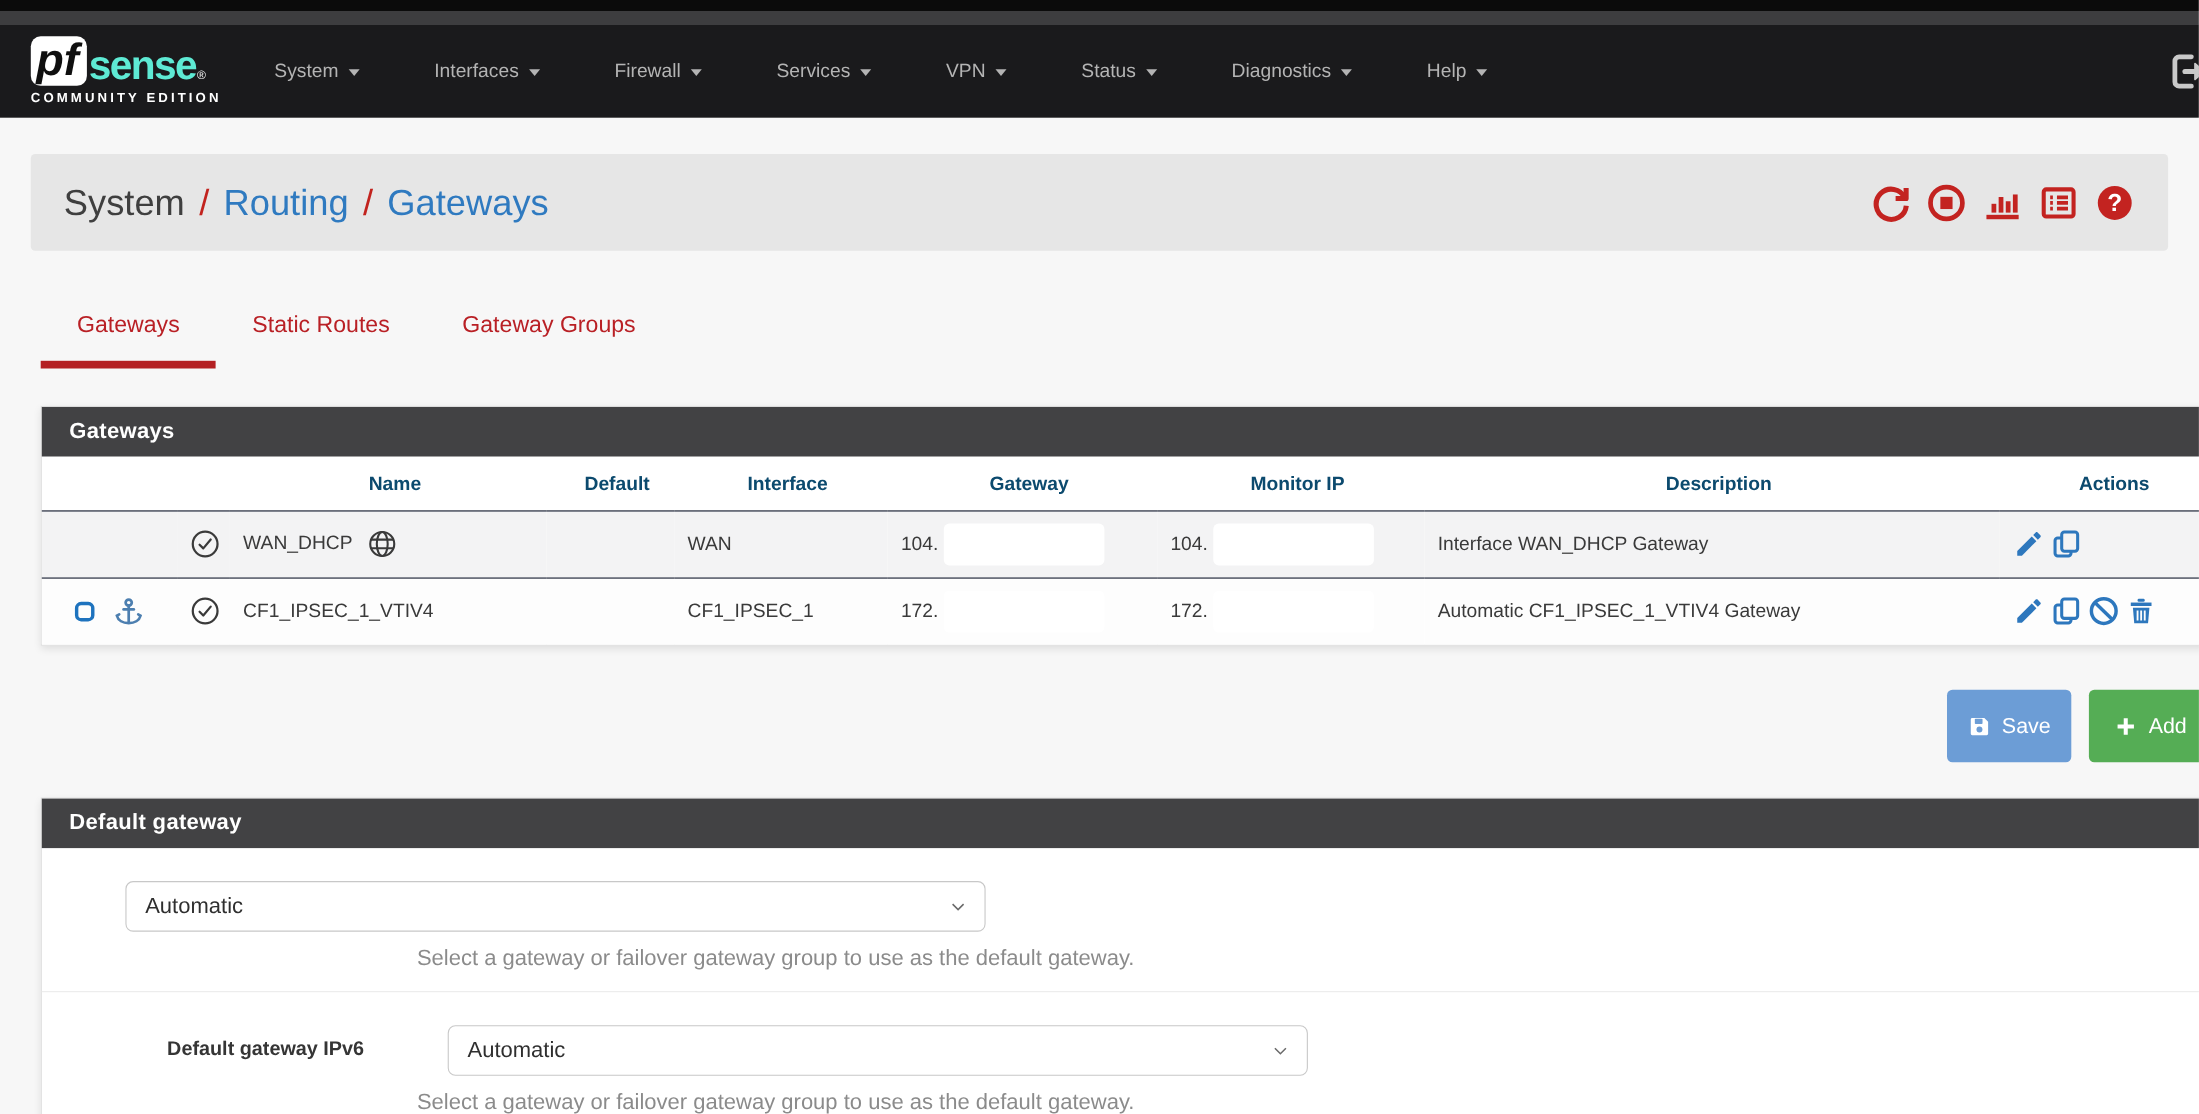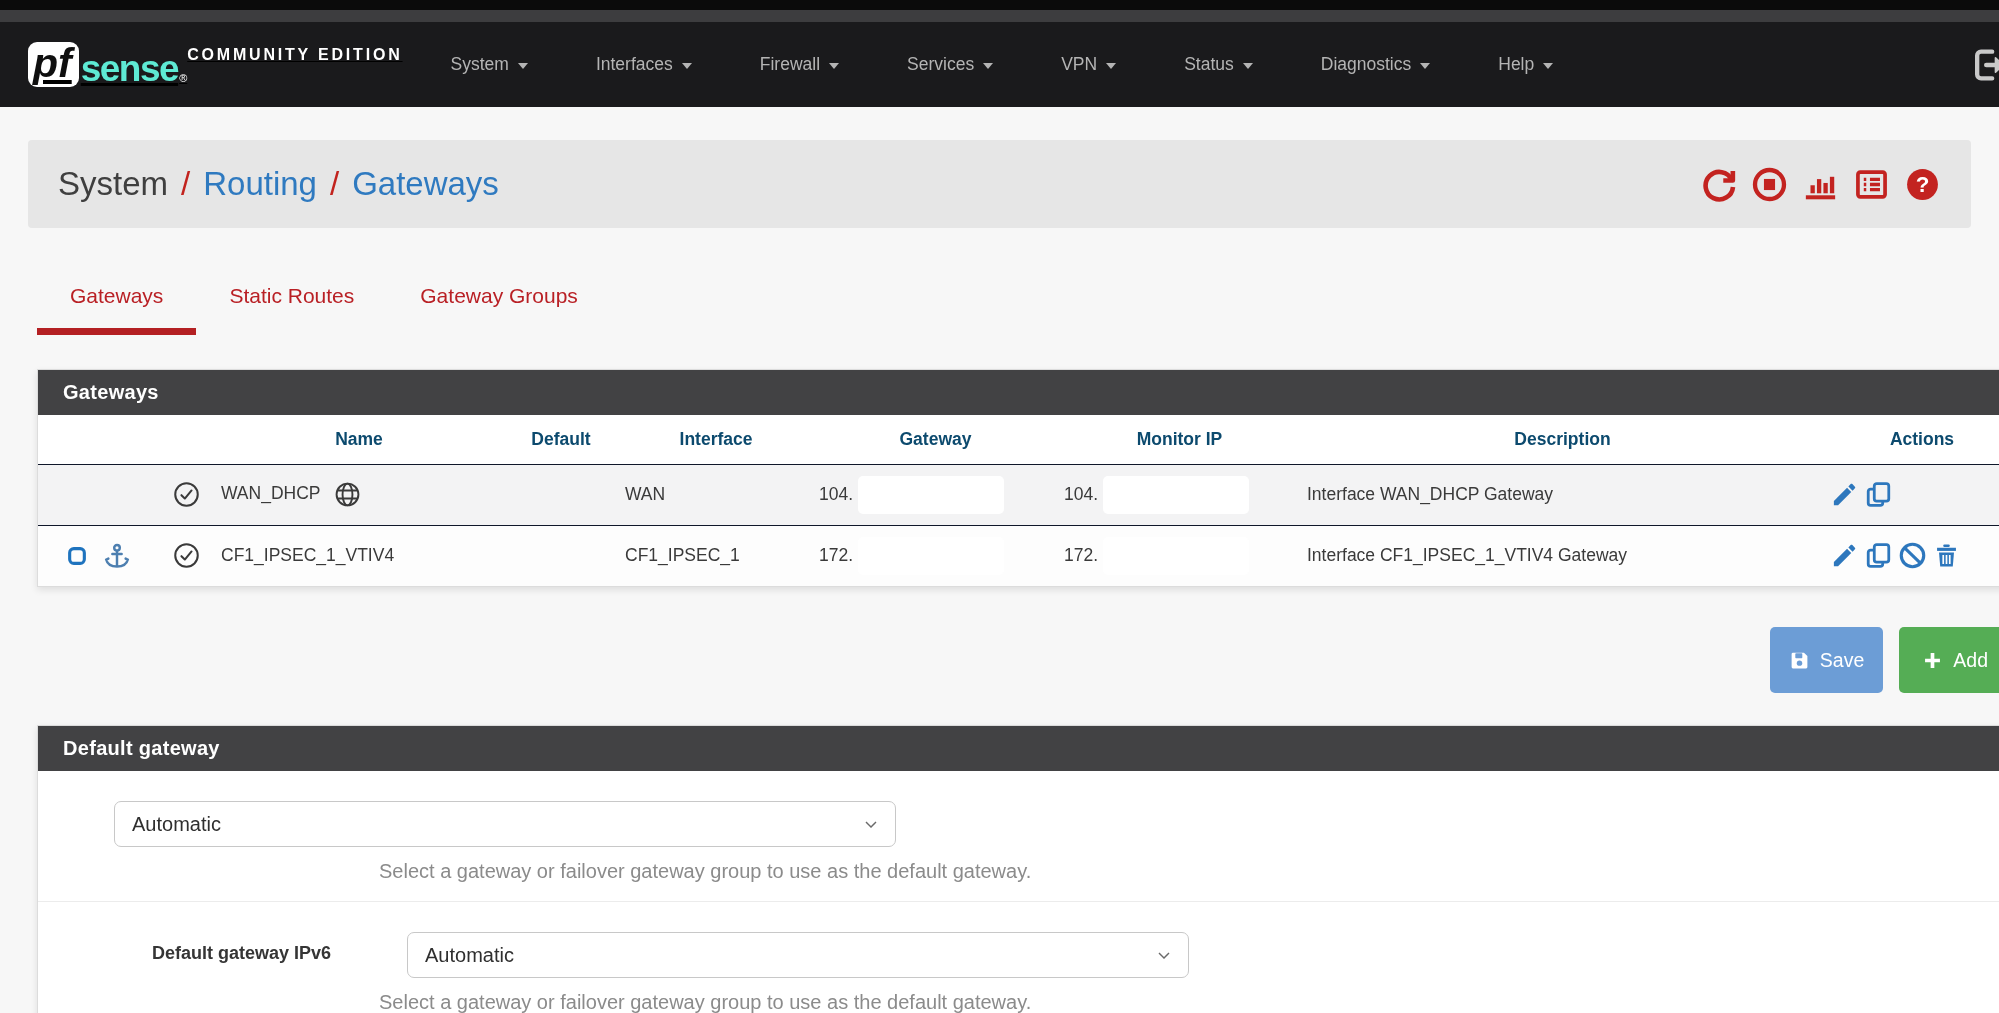--- a/index.html
+++ b/index.html
@@ -3,26 +3,26 @@
 <meta charset="utf-8">
 <style>
   * { margin:0; padding:0; box-sizing:border-box; }
   html,body { width:1999px; height:1013px; overflow:hidden;
     font-family:"Liberation Sans", sans-serif; background:#f7f7f7; }
 
   
   .strip1{height:10px;background:#0b0b0b;}
   .strip2{height:12px;background:#3d3d3f;}
   .navbar{height:85px;background:#1a1a1c;display:flex;align-items:center;padding-left:28px;}
-  .brand{display:flex;margin-right:14px;cursor:pointer;text-decoration:underline;}
+  .brand{display:flex;flex-direction:column;margin-right:14px;cursor:pointer;}
   .brand-top{display:flex;align-items:flex-end;}
   .pf-box{background:#fff;color:#0f0f0f;font-weight:bold;font-style:italic;font-size:41px;line-height:1.02;padding:1px 7px 3px 5px;border-radius:9px;}
   .sense{color:#5eead4;font-weight:bold;font-size:37px;letter-spacing:-1.5px;margin-left:2px;line-height:1.0;}
   .reg{color:#fff;font-size:11px;margin:0 0 3px 1px;}
-  .brand-sub{color:#fff;font-size:16px;font-weight:bold;letter-spacing:2.8px;margin-top:4px;white-space:nowrap;}
+  .brand-sub{color:#fff;font-size:12px;font-weight:bold;letter-spacing:2.8px;margin-top:4px;white-space:nowrap;}
   .nav-items{display:flex;list-style:none;align-items:center;}
   .nav-item{color:#b4b4b4;font-size:17.5px;padding:0 34px;display:flex;align-items:center;cursor:pointer;white-space:nowrap;}
   .caret{width:0;height:0;border-left:5px solid transparent;border-right:5px solid transparent;border-top:6px solid #b4b4b4;margin-left:9px;margin-top:3px;}
   .logout{margin-left:auto;margin-right:-9px;display:flex;align-items:center;cursor:pointer;}
 
   
   .bc-bar{margin:33px 28px 0;height:88px;background:#e6e6e6;border-radius:4px;display:flex;align-items:center;padding:0 30px;}
   .crumb{font-size:33px;white-space:nowrap;}
   .crumb-plain{color:#3f3f3f;}
   .crumb-sep{color:#c2231e;padding:0 13px;}
@@ -270,21 +270,21 @@
               <circle cx="12" cy="12" r="10"></circle>
               <path d="M7.5 12.6l3 3 6-7.2" stroke-linecap="round" stroke-linejoin="round"></path>
             </svg>
           </span>
         </td>
         <td>CF1_IPSEC_1_VTIV4</td>
         <td></td>
         <td>CF1_IPSEC_1</td>
         <td><span>172.</span><span class="redact"></span></td>
         <td><span>172.</span><span class="redact"></span></td>
-        <td>Interface CF1_IPSEC_1_VTIV4 Gateway</td>
+        <td>Automatic CF1_IPSEC_1_VTIV4 Gateway</td>
         <td>
           <span class="actions">
             <span class="aicon">
               <svg width="29" height="29" viewBox="0 0 24 24" fill="#2d77bd">
                 <path d="M3.2 17.3V20.8h3.5L17.6 9.9 14.1 6.4 3.2 17.3z"></path>
                 <path d="M20.6 6.9c.4-.4.4-1 0-1.4l-2.1-2.1c-.4-.4-1-.4-1.4 0l-1.9 1.9 3.5 3.5 1.9-1.9z"></path>
               </svg>
             </span>
             <span class="aicon">
               <svg width="29" height="29" viewBox="0 0 24 24" fill="none" stroke="#2d77bd" stroke-width="2.3">

